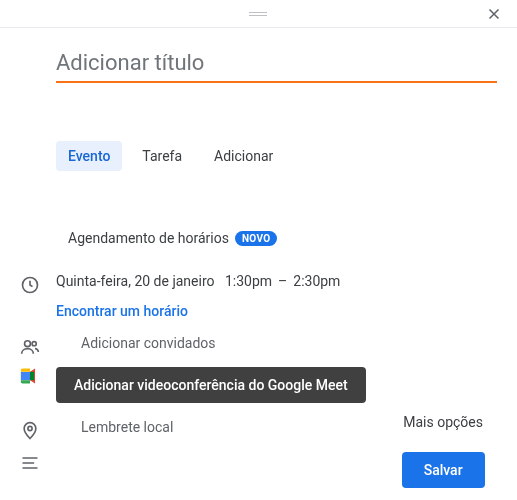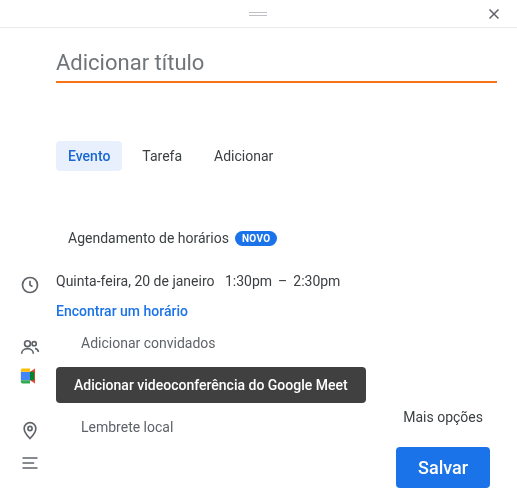--- a/index.html
+++ b/index.html
@@ -20,21 +20,21 @@
 .row-icon { position: absolute; left: -36px; top: 10px; width: 20px; height: 20px; color: #5f6368; display: flex; align-items: center; justify-content: center; }
 .datetime { margin-top: 12px; }
 .date-line { font-size: 14px; color: #3c4043; }
 .sub-line { font-size: 12px; color: #70757a; margin-top: 4px; }
 .find-time { color: #1a73e8; font-size: 14px; font-weight: 500; margin-top: 14px; cursor: pointer; }
 .field-text { font-size: 14px; color: #5f6368; margin-left: 25px; }
 .meet-btn { background: #404040; color: #fff; border: none; padding: 10px 18px; border-radius: 4px; font-size: 14px; font-weight: 500; cursor: pointer; }
 .meet-icon { position: absolute; left: -36px; top: 8px; width: 20px; height: 18px; }
 .footer { position: absolute; bottom: 12px; right: 20px; display: flex; gap: 12px; align-items: center; flex-direction: column; }
 .more-btn { background: none; border: none; color: #3c4043; font-size: 14px; padding: 10px 14px; cursor: pointer; border-radius: 4px; }
-.save-btn { background: #1a73e8; color: #fff; border: none; padding: 10px 22px; border-radius: 4px; font-size: 18px; font-weight: 500; cursor: pointer; }
+.save-btn { background: #1a73e8; color: #fff; border: none; padding: 10px 22px; border-radius: 4px; font-size: 14px; font-weight: 500; cursor: pointer; }
 .time-sep { margin: 0 6px; }
 svg { display: block; }
 </style>
 </head>
 <body>
 
 <div class="header">
   <div class="drag-handle">
       <span></span>
       <span></span>

